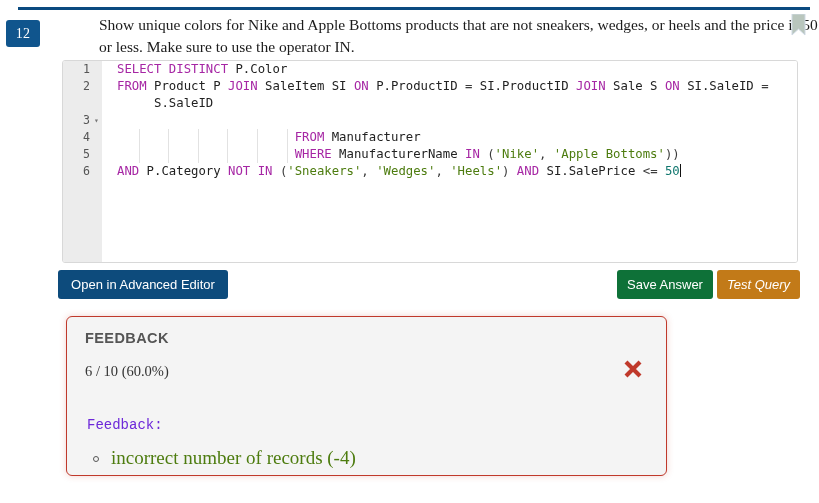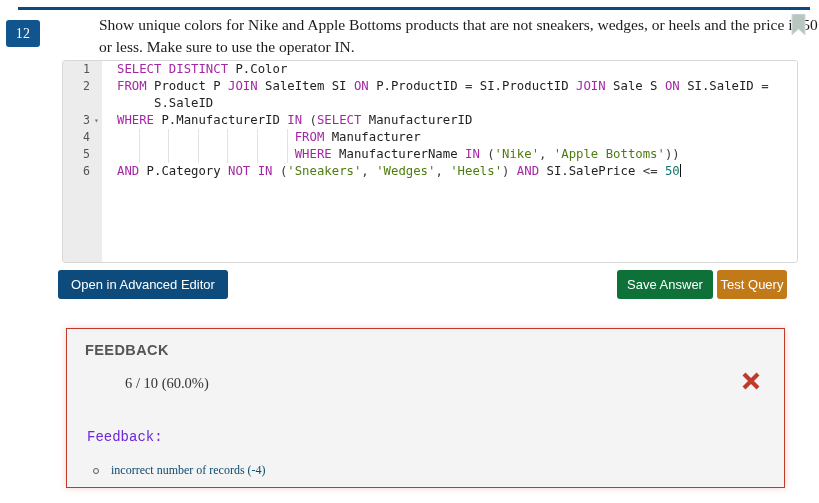--- a/index.html
+++ b/index.html
@@ -185,57 +185,57 @@
     left: 617px;
     top: 270px;
     width: 96px;
     height: 29px;
     background: #0e7138;
     line-height: 29px;
   }
   .btn-test {
     left: 717px;
     top: 270px;
-    width: 70px;
+    width: 83px;
     height: 29px;
     background: #c27a18;
     line-height: 29px;
+    font-style: italic;
   }
 
   
   .feedback {
     position: absolute;
     left: 66px;
-    top: 328px;
-    width: 719px;
+    top: 316px;
+    width: 601px;
     height: 160px;
     box-sizing: border-box;
     background: #f4f4f4;
     border: 1.5px solid #c0392b;
-    border-radius: 0;
+    border-radius: 6px;
     box-shadow: 0 0 7px rgba(192,57,43,0.22);
   }
   .fb-title {
     position: absolute;
     left: 18px;
     top: 13px;
     font-family: "Liberation Sans", "DejaVu Sans", sans-serif;
     font-size: 14.5px;
     font-weight: bold;
     color: #555555;
     letter-spacing: 0.4px;
   }
   .fb-score {
     position: absolute;
     left: 18px;
     top: 46px;
     font-family: "Liberation Serif", "DejaVu Serif", serif;
     font-size: 14.5px;
     color: #333333;
-    margin-left: 40px;
   }
   .fb-x {
     position: absolute;
     right: 22px;
     top: 41px;
     width: 22px;
     height: 22px;
   }
   .fb-label {
     position: absolute;
@@ -248,22 +248,22 @@
   .fb-list {
     position: absolute;
     left: 20px;
     top: 132px;
     right: 16px;
   }
   .fb-item {
     position: relative;
     padding-left: 24px;
     font-family: "Liberation Serif", "DejaVu Serif", serif;
-    font-size: 12px;
-    color: #0c4a6e;
+    font-size: 19px;
+    color: #4d7c0f;
     line-height: 18px;
   }
   .fb-item::before {
     content: "";
     position: absolute;
     left: 6px;
     top: 7px;
     width: 4px;
     height: 4px;
     border: 1px solid #555555;
@@ -282,21 +282,21 @@
   <path d="M1 0 H14 V21 L7.5 15 L1 21 Z" fill="#b9c6bd" stroke="#cfd9e4" stroke-width="1"></path>
 </svg>
 
 <div class="editor">
   <div class="gutter"></div>
   <div class="code-area">
     <div class="code-rows" id="code-rows">
         <div class="crow"><span class="ln">1</span><span class="txt"><span class="kw">SELECT</span><span class="op"> </span><span class="kw">DISTINCT</span><span class="idf"> P.Color</span></span></div>
         <div class="crow"><span class="ln">2</span><span class="txt"><span class="kw">FROM</span><span class="idf"> Product P </span><span class="kw">JOIN</span><span class="idf"> SaleItem SI </span><span class="kw">ON</span><span class="idf"> P.ProductID </span><span class="op">=</span><span class="idf"> SI.ProductID </span><span class="kw">JOIN</span><span class="idf"> Sale S </span><span class="kw">ON</span><span class="idf"> SI.SaleID </span><span class="op">=</span></span></div>
         <div class="crow"><span class="ln"></span><span class="txt"><span class="idf">     S.SaleID</span></span></div>
-        <div class="crow"><span class="ln">3</span><span class="fold">▾</span><span class="txt"><span class="kw">WHERE</span><span class="idf"> P.ManufacturerID </span><span class="kw">IN</span><span class="op"> (</span><span class="kw">SELECT</span><span class="idf"> ManufacturerID</span></span></div>
+        <div class="crow"><span class="ln">3</span><span class="fold">▾</span></div>
         <div class="crow"><span class="ln">4</span><div class="guide" style="left: 36.6px;"></div><div class="guide" style="left: 66.2px;"></div><div class="guide" style="left: 95.8px;"></div><div class="guide" style="left: 125.4px;"></div><div class="guide" style="left: 155px;"></div><div class="guide" style="left: 184.6px;"></div><span class="txt"><span class="idf">                        </span><span class="kw">FROM</span><span class="idf"> Manufacturer</span></span></div>
         <div class="crow"><span class="ln">5</span><div class="guide" style="left: 36.6px;"></div><div class="guide" style="left: 66.2px;"></div><div class="guide" style="left: 95.8px;"></div><div class="guide" style="left: 125.4px;"></div><div class="guide" style="left: 155px;"></div><div class="guide" style="left: 184.6px;"></div><span class="txt"><span class="idf">                        </span><span class="kw">WHERE</span><span class="idf"> ManufacturerName </span><span class="kw">IN</span><span class="op"> (</span><span class="str">'Nike'</span><span class="op">, </span><span class="str">'Apple Bottoms'</span><span class="op">))</span></span></div>
         <div class="crow"><div class="gutter-hl"></div><span class="ln">6</span><span class="txt"><span class="kw">AND</span><span class="idf"> P.Category </span><span class="kw">NOT</span><span class="op"> </span><span class="kw">IN</span><span class="op"> (</span><span class="str">'Sneakers'</span><span class="op">, </span><span class="str">'Wedges'</span><span class="op">, </span><span class="str">'Heels'</span><span class="op">) </span><span class="kw">AND</span><span class="idf"> SI.SalePrice </span><span class="op">&lt;=</span><span class="op"> </span><span class="num">50</span><span class="caret"></span></span></div>
       </div>
   </div>
 </div>
 
 <button class="btn btn-advanced">Open in Advanced Editor</button>
 <button class="btn btn-save">Save Answer</button>
 <button class="btn btn-test">Test Query</button>

